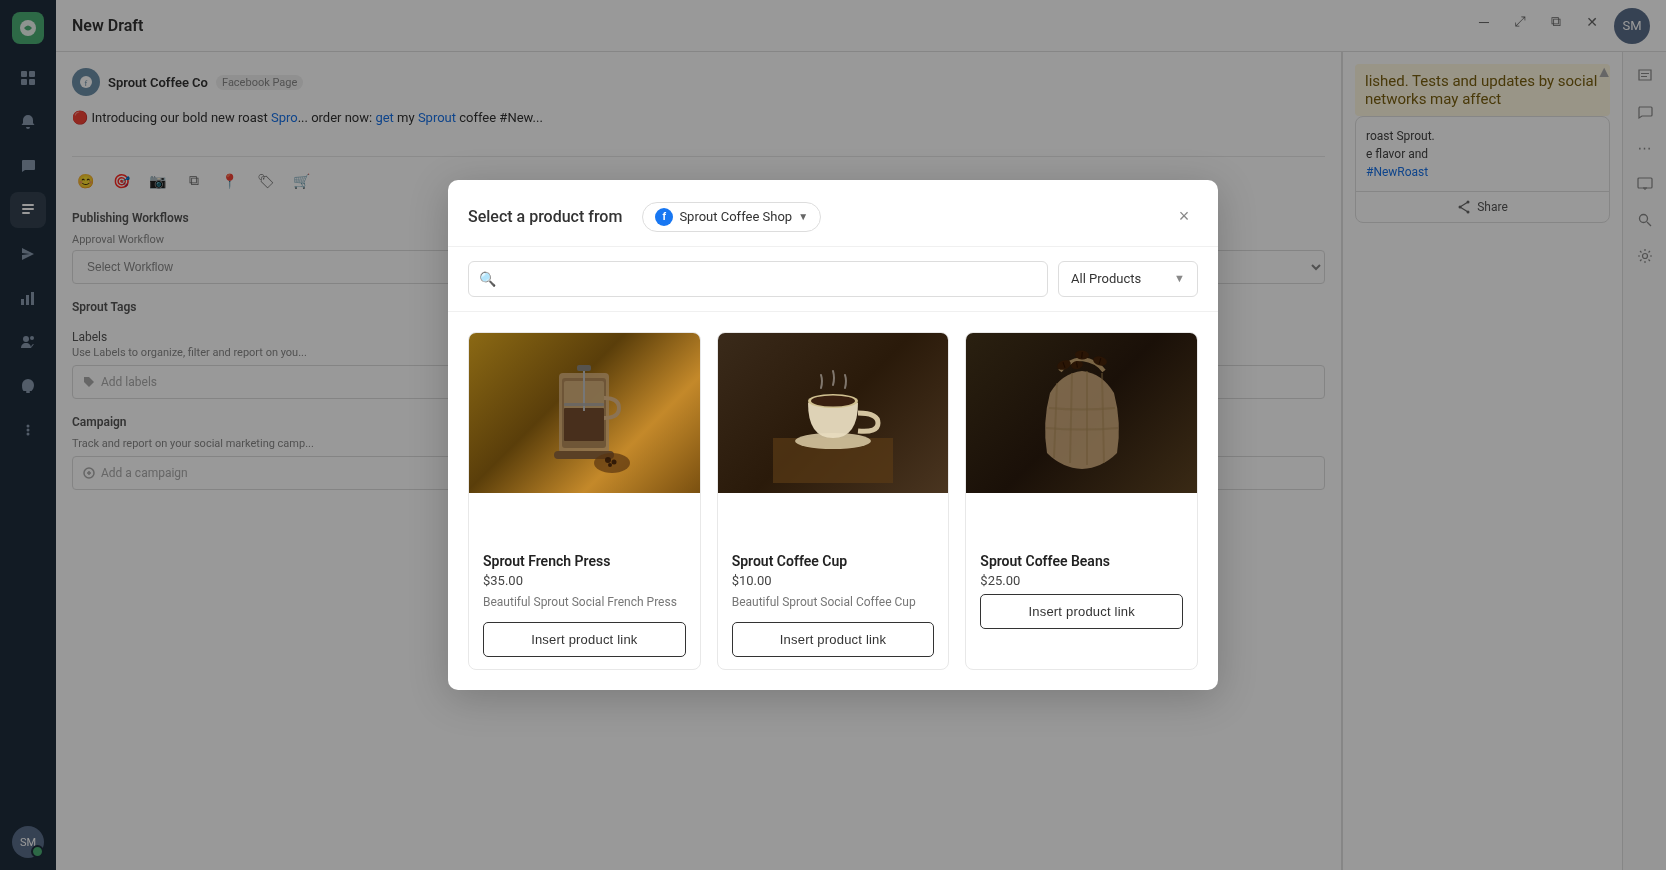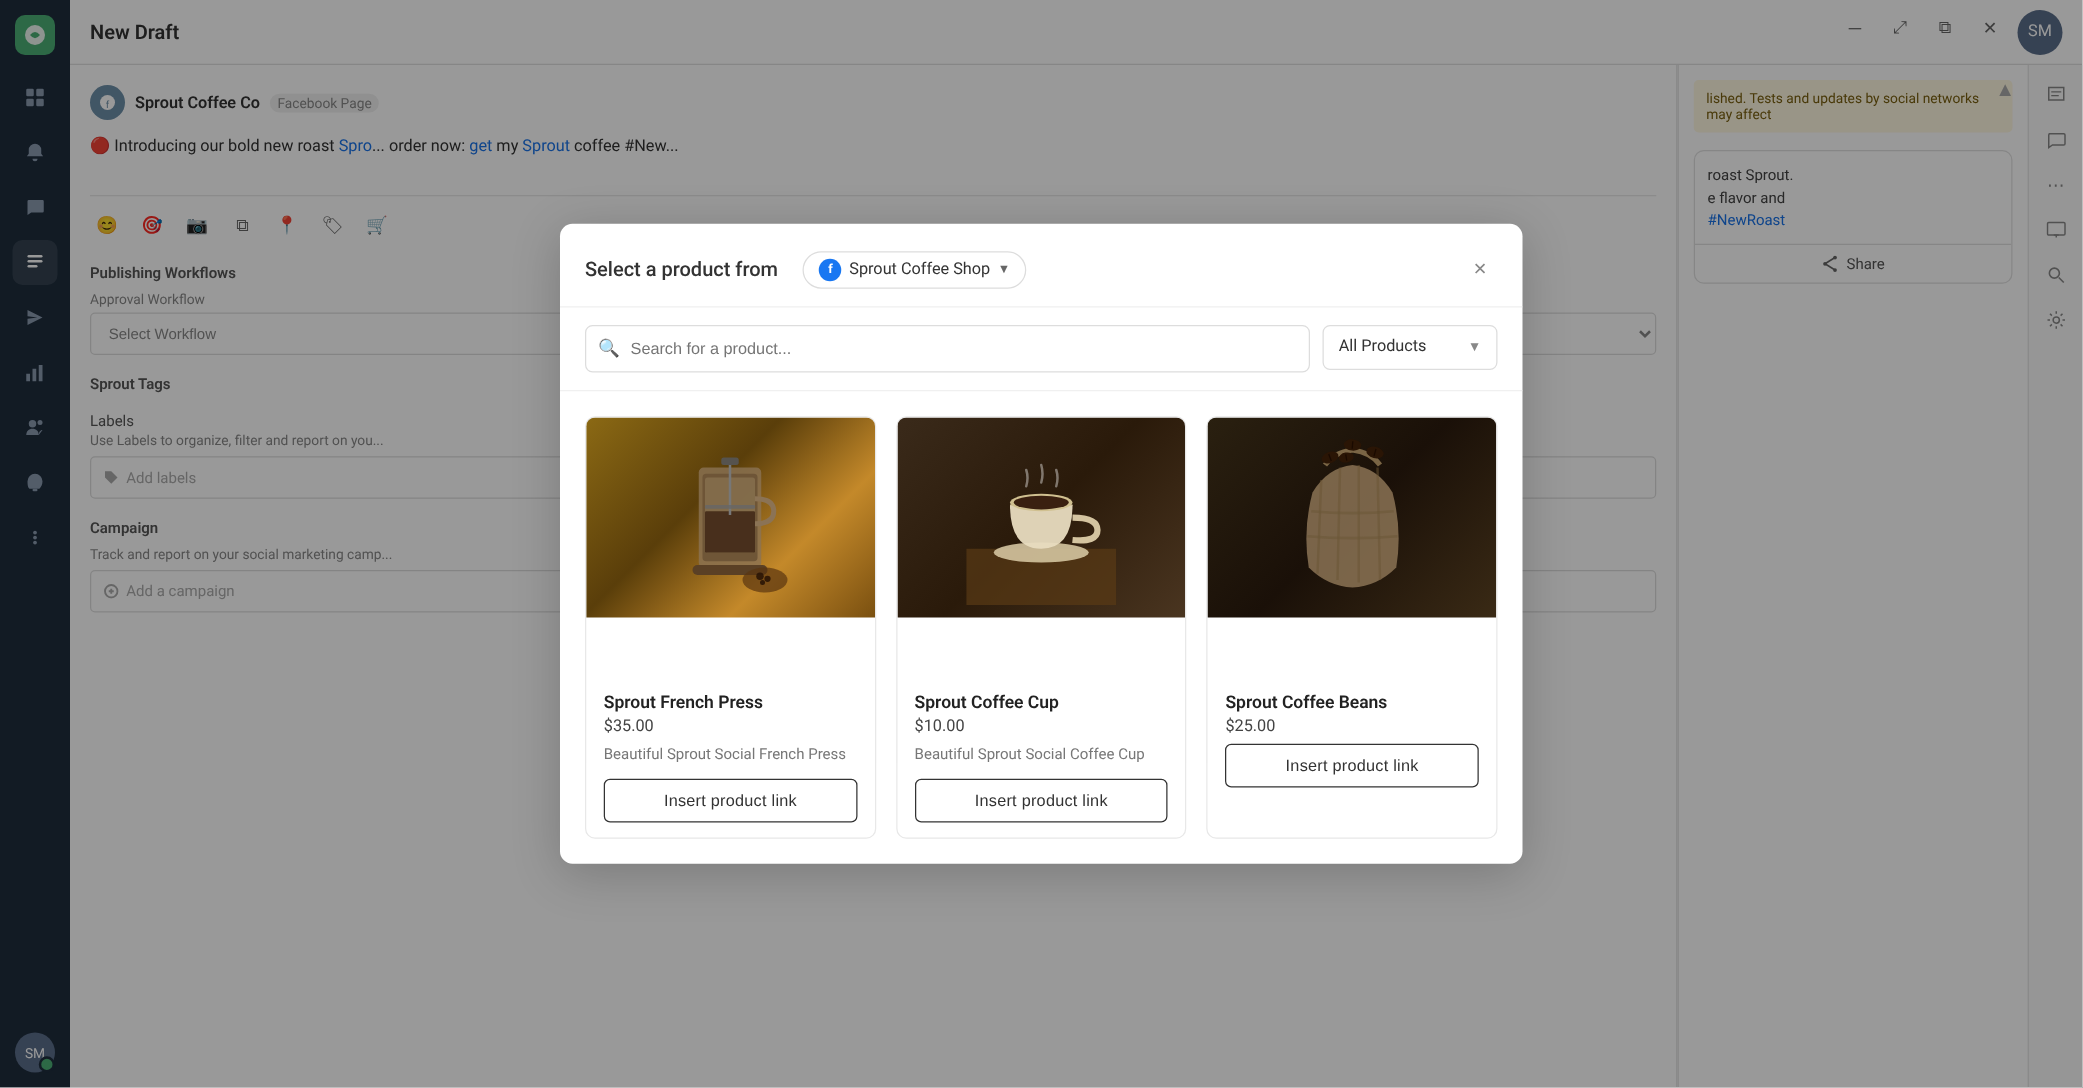--- a/index.html
+++ b/index.html
@@ -244,23 +244,23 @@
       padding: 8px;
       font-size: 12px;
       color: #555;
       cursor: pointer;
     }
 
     .notification-bar {
       background: #fff8e1;
       border-radius: 4px;
       padding: 8px 10px;
-      font-size: 11px;
+      font-size: 15px;
       color: #7a6010;
-      margin-bottom: 14px;
+      margin-bottom: 0;
     }
 
     
     .modal-overlay {
       position: absolute;
       inset: 0;
       background: rgba(0,0,0,0.4);
       display: flex;
       align-items: center;
       justify-content: center;
@@ -652,21 +652,20 @@
           <div class="fb-icon">f</div>
           <span>Sprout Coffee Shop</span>
           <span class="store-chevron">▼</span>
         </div>
         <button class="modal-close">×</button>
       </div>
 
       <div class="modal-search-bar">
         <div class="search-input-wrap">
           <span class="search-icon">🔍</span>
-          <input class="search-input" type="text" placeholder="Search for a product..." style="">
         </div>
         <div class="filter-select">
           <span>All Products</span>
           <span class="filter-chevron">▼</span>
         </div>
       </div>
 
       <div class="modal-products">
 
         <div class="product-card">

